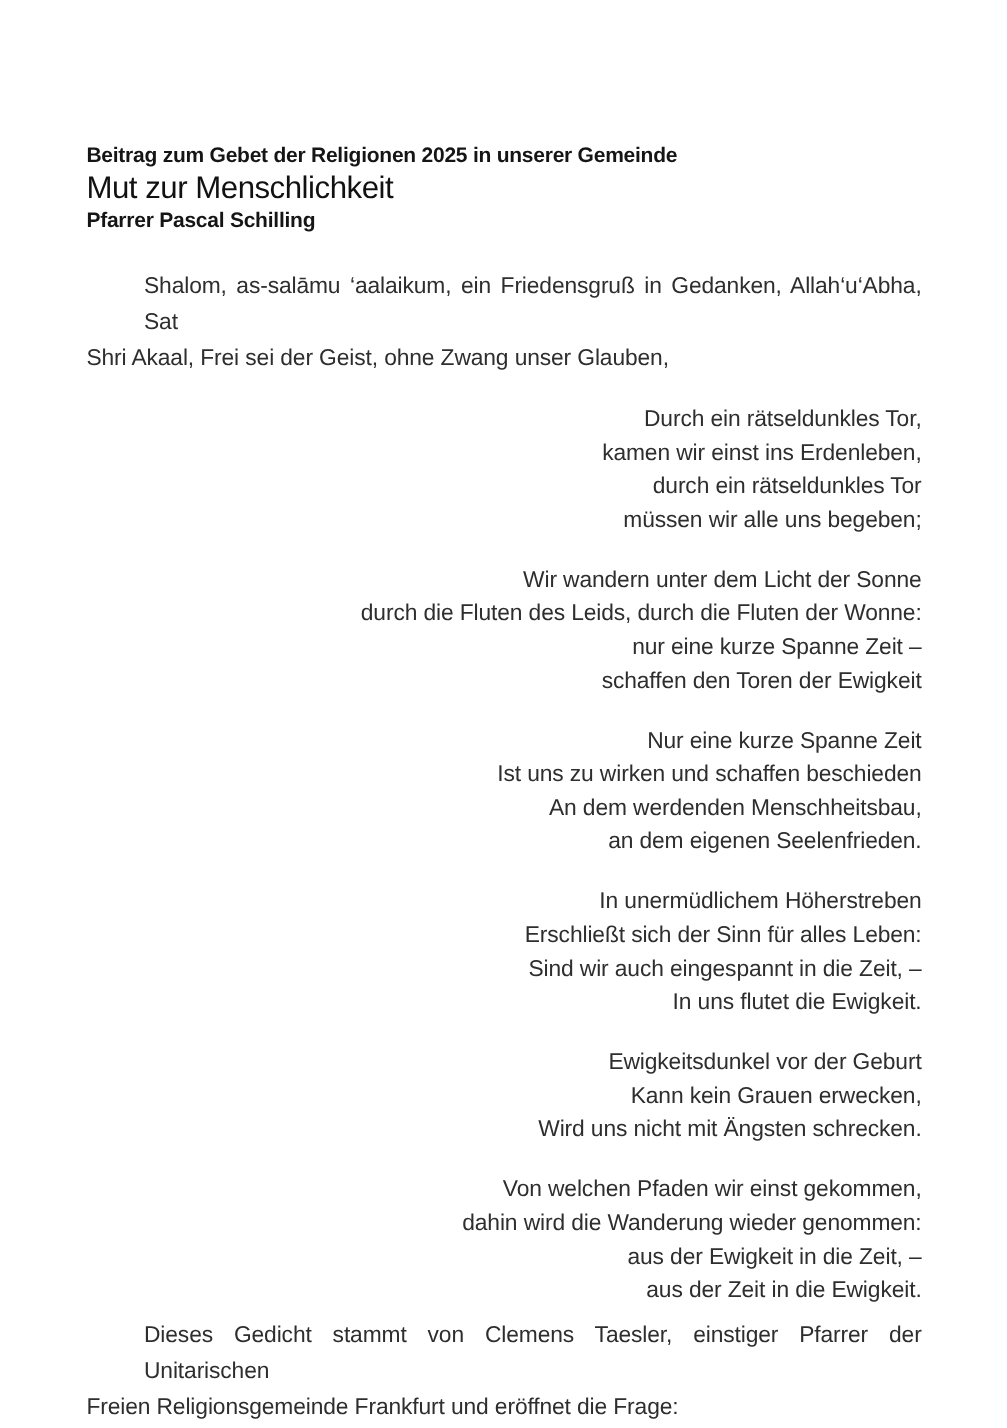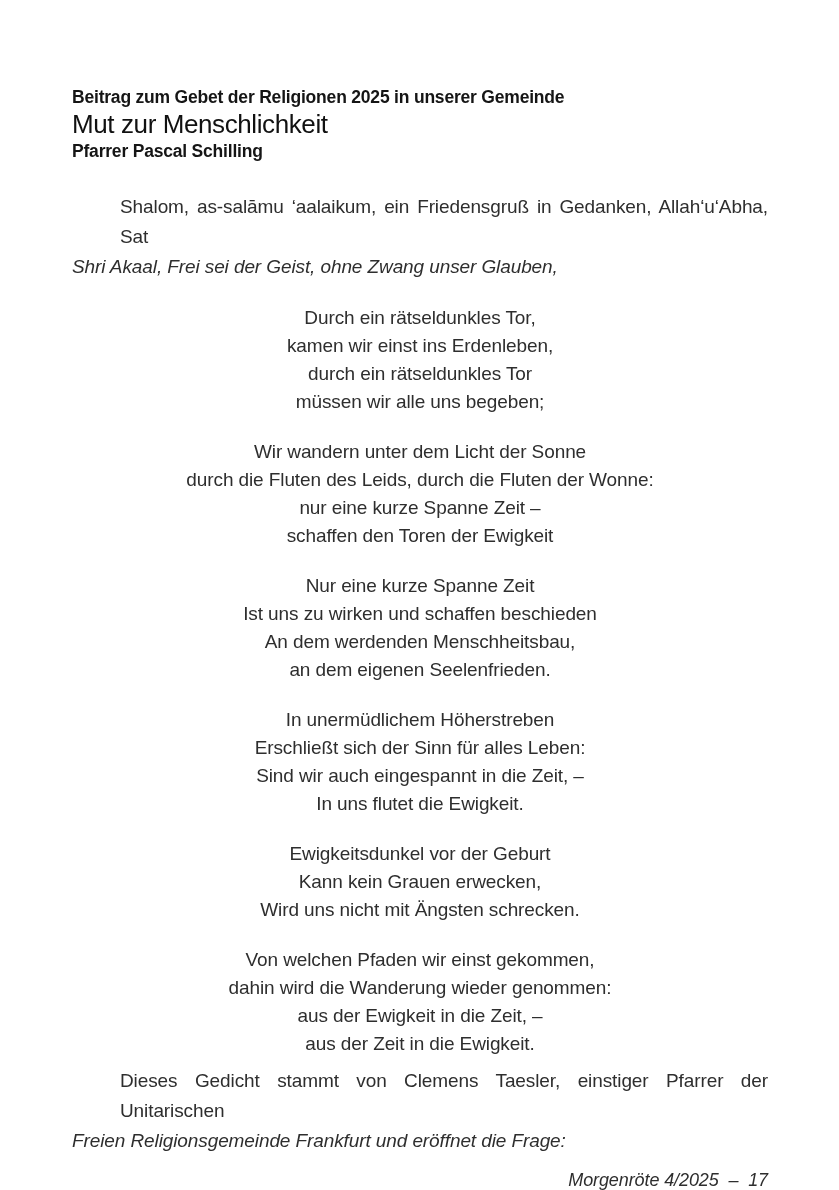--- a/index.html
+++ b/index.html
@@ -19,20 +19,21 @@
     color: #2e2e2e;
     overflow: hidden;
   }
   
   .kicker {
     font-size: 17.5px;
     line-height: 22px;
     font-weight: bold;
     color: #151515;
     letter-spacing: -0.2px;
+    margin-top: 32px;
   }
   .title {
     margin: 0;
     font-size: 26px;
     line-height: 32px;
     font-weight: normal;
     color: #111111;
     letter-spacing: -0.4px;
   }
   .byline {
@@ -49,29 +50,28 @@
     line-height: 30px;
     letter-spacing: -0.1px;
   }
   .jline {                 
     text-align: justify;
     text-align-last: justify;
     margin-left: 48px;
   }
   .lline {                 
     text-align: left;
-    font-style: italic;
   }
   .stanza {
     margin-top: 22px;
     font-size: 19px;
     line-height: 28px;
     letter-spacing: -0.1px;
   }
-  .poem-line { text-align: center; }
+  .poem-line { text-align: right; }
   .closing {
     margin-top: 8px;
     font-size: 19px;
     line-height: 30px;
     letter-spacing: -0.1px;
   }
   
   .page-footer {
     margin-top: 12px;
     text-align: right;

